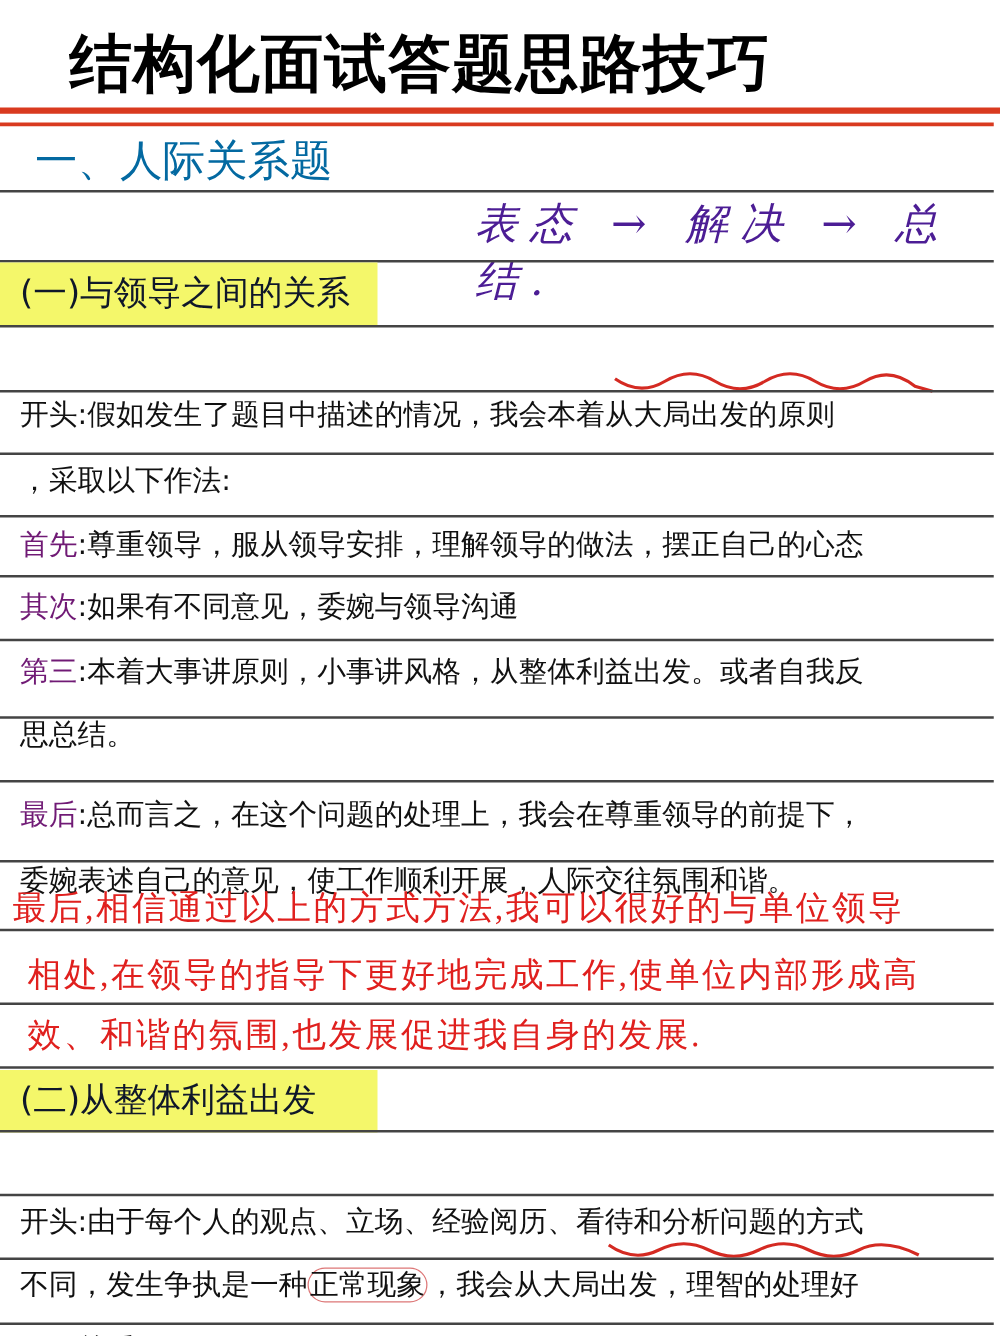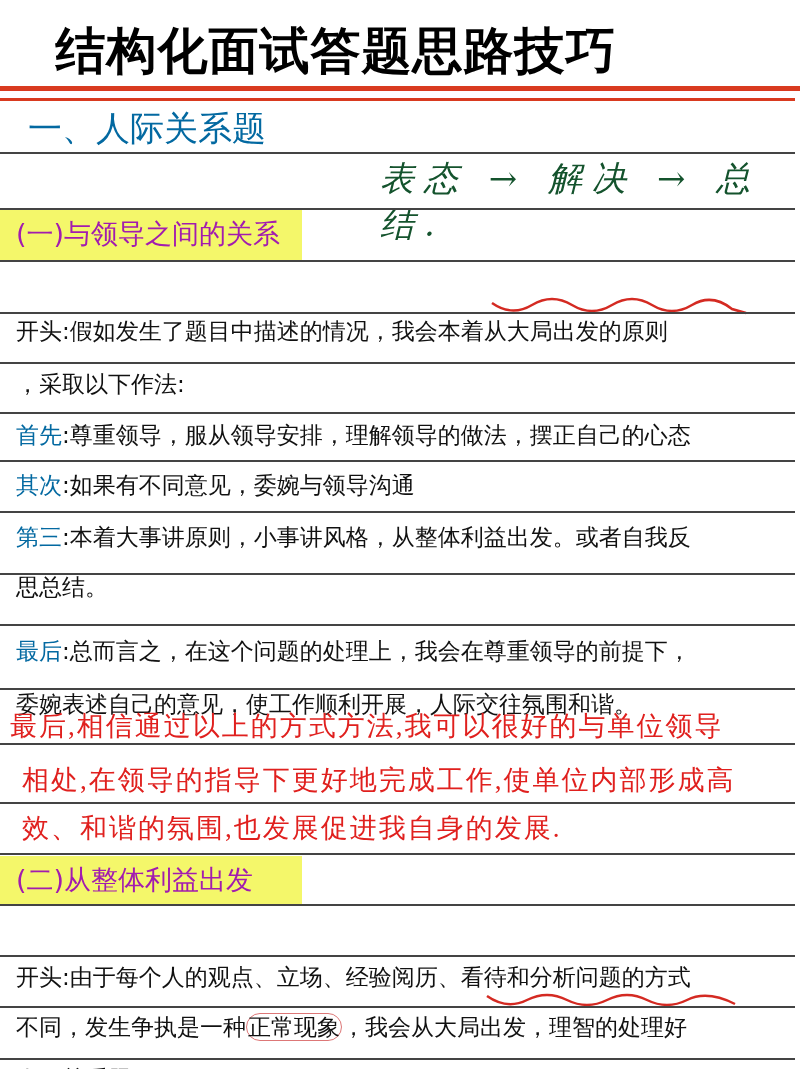--- a/index.html
+++ b/index.html
@@ -5,25 +5,25 @@
   html, body { margin: 0; padding: 0; background: #ffffff; }
   body { width: 800px; height: 1069px; position: relative; overflow: hidden;
          font-family: "DejaVu Sans", "Liberation Sans", sans-serif; color: #1a1a1a; }
   .title { position: absolute; left: 0; top: 18px; width: 672px; text-align: center;
            font-size: 50px; font-weight: bold; letter-spacing: 1px; color: #000; }
   .red-bar-thick { position: absolute; left: 0; top: 86px; width: 800px; height: 5px; background: #d93a1f; }
   .red-bar-thin { position: absolute; left: 0; top: 98px; width: 795px; height: 3px; background: #d93a1f; }
   .section-title { position: absolute; left: 28px; top: 106px; font-size: 34px; color: #0369a1; }
   .rule { position: absolute; left: 0; width: 795px; height: 2px; background: #444; }
   .hand-blue { position: absolute; left: 380px; top: 156px; font-family: "DejaVu Serif", serif;
-               font-size: 34px; color: #14532d; letter-spacing: 10px; font-style: italic; }
+               font-size: 34px; color: #4c1d95; letter-spacing: 10px; font-style: italic; }
   .highlight { position: absolute; left: 0; background: #f4f76a; height: 50px; }
-  .subhead { position: absolute; left: 16px; font-size: 27px; color: #a21caf; }
+  .subhead { position: absolute; left: 16px; font-size: 27px; color: #0f172a; }
   .line { position: absolute; left: 16px; font-size: 23px; color: #111; white-space: nowrap; margin-top: 44px; }
-  .lead { color: #0369a1; }
+  .lead { color: #701a75; }
   .hand-red { position: absolute; font-family: Liberation Serif, serif; font-size: 27px; color: #e0201e;
               white-space: nowrap; letter-spacing: 2px; }
   .wavy { position: absolute; }
   .boxed { border: 1.5px solid #d77; border-radius: 14px; padding: 0 1px; }
 </style>
 </head>
 <body>
 
 <div class="title">结构化面试答题思路技巧</div>
 <div class="red-bar-thick"></div>

